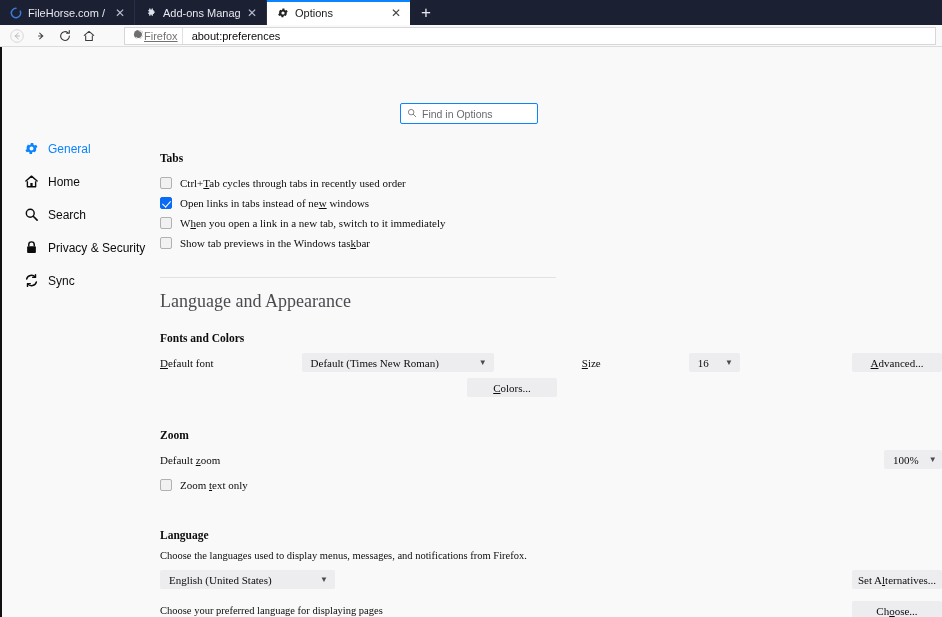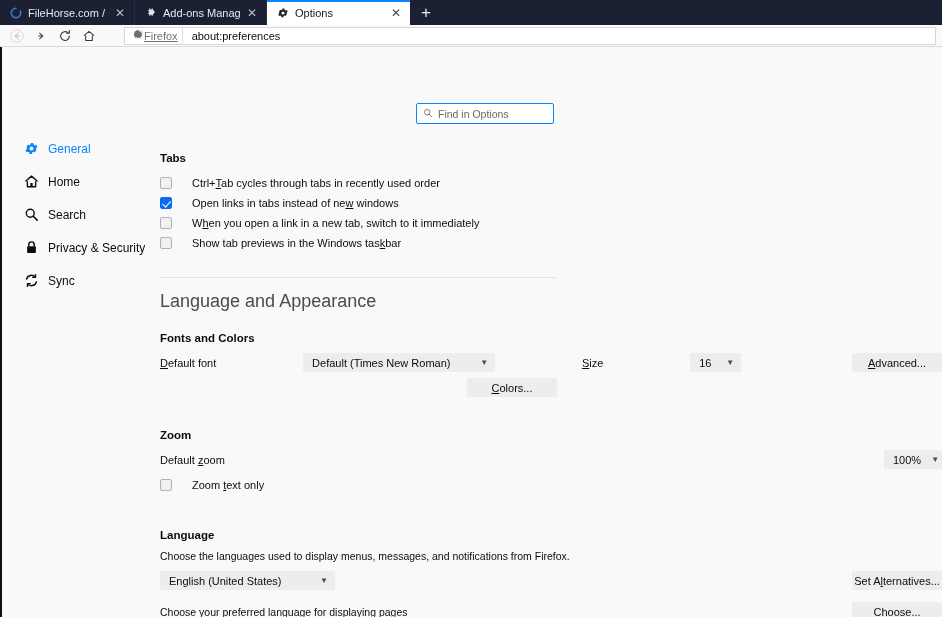--- a/index.html
+++ b/index.html
@@ -114,21 +114,21 @@
   .page {
     position: relative;
     height: 570px;
     background: #f9f9fa;
     border-left: 2px solid #111;
     display: flex;
   }
 
   .searchwrap {
     position: absolute;
-    left: 414px; top: 56px;
+    left: 398px; top: 56px;
     width: 138px; height: 21px;
   }
   .searchbox {
     width: 100%; height: 100%;
     border: 1px solid #0a84ff;
     background: #fff;
     border-radius: 2px;
     display: flex; align-items: center;
     gap: 5px;
     padding: 0 6px;
@@ -150,20 +150,21 @@
     font-size: 12px;
     color: #0c0c0d;
     margin-bottom: 10px;
   }
   .side-item.active { color: #0a84ff; }
   .side-ico { width: 15px; height: 15px; display: flex; align-items: center; justify-content: center; flex: 0 0 15px; }
 
   .content {
     flex: 1;
     padding-top: 105px;
+    font-family: Liberation Serif, serif;
   }
   .sec-title {
     font-size: 11.5px;
     font-weight: bold;
     color: #0c0c0d;
     margin-bottom: 9px;
   }
   .big-title {
     font-size: 18px;
     color: #4a4a4f;
@@ -172,21 +173,21 @@
   }
   .divider {
     width: 396px;
     height: 1px;
     background: #e2e2e4;
     margin: 24px 0 13px 0;
   }
   .ckrow {
     display: flex;
     align-items: center;
-    gap: 20px;
+    gap: 8px;
     height: 20px;
     font-size: 11px;
     color: #0c0c0d;
   }
   .ckbox {
     width: 12px; height: 12px;
     flex: 0 0 12px;
     border: 1px solid #b1b1b3;
     background: #f1f1f2;
     border-radius: 2px;

